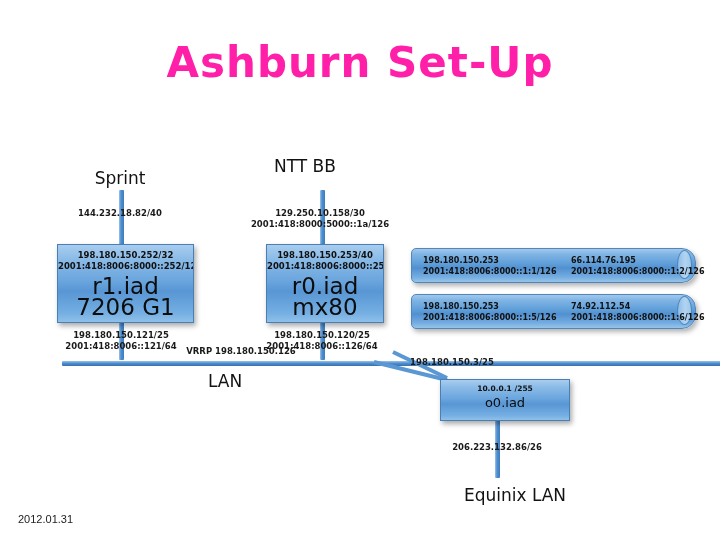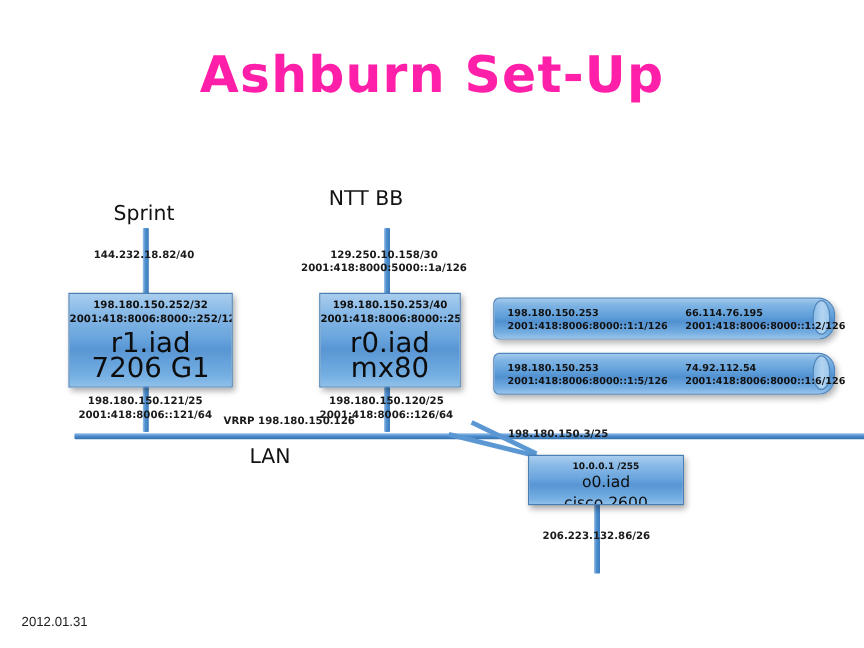--- a/index.html
+++ b/index.html
@@ -185,20 +185,21 @@
 <div id="slide">
 
   <div class="title">Ashburn Set-Up</div>
 
   <div class="netlabel" style="left:60px; top:168px; width:120px;">Sprint</div>
 
   <div class="netlabel" style="left:235px; top:156px; width:140px;">NTT BB</div>
 
   <div class="netlabel" style="left:175px; top:371px; width:100px;">LAN</div>
 
+  <div class="netlabel" style="left:415px; top:485px; width:200px;">Equinix LAN</div>
 
   <div class="vline" style="left:119px; top:190px; height:55px;"></div>
 
   <div class="vline" style="left:320px; top:190px; height:55px;"></div>
 
   <div class="vline" style="left:119px; top:322px; height:38px;"></div>
 
   <div class="vline" style="left:320px; top:322px; height:38px;"></div>
 
   <div class="vline" style="left:495px; top:420px; height:58px;"></div>
@@ -226,21 +227,21 @@
 
   <div class="linklabel" style="left:257px; top:330px; width:130px;">
     <div>198.180.150.120/25</div>
     <div>2001:418:8006::126/64</div>
   </div>
 
   <div class="linklabel" style="left:181px; top:346px; width:120px;">
     <div>VRRP 198.180.150.126</div>
   </div>
 
-  <div class="linklabel" style="left:397px; top:357px; width:110px; text-align:right;">
+  <div class="linklabel" style="left:397px; top:357px; width:110px; text-align:center;">
     <div>198.180.150.3/25</div>
   </div>
 
   <div class="linklabel" style="left:437px; top:442px; width:120px;">
     <div>206.223.132.86/26</div>
   </div>
 
   <div class="node" style="left:57px; top:244px; width:137px; height:79px;">
     <div class="nodeip">198.180.150.252/32</div>
     <div class="nodeip" style="margin-top:0;">2001:418:8006:8000::252/128</div>
@@ -251,21 +252,20 @@
   <div class="node" style="left:266px; top:244px; width:118px; height:79px;">
     <div class="nodeip">198.180.150.253/40</div>
     <div class="nodeip" style="margin-top:0;">2001:418:8006:8000::253/128</div>
     <div class="nodename" style="margin-top:4px;">r0.iad</div>
     <div class="nodename">mx80</div>
   </div>
 
   <div class="node small" style="left:440px; top:379px; width:130px; height:42px;">
     <div class="nodeip">10.0.0.1 /255</div>
     <div class="nodename">o0.iad</div>
-    <div class="nodename">cisco 2600</div>
   </div>
 
   <div class="tunnel" style="left:411px; top:248px; width:283px; height:33px;">
     <div class="body"></div>
     <div class="cap"></div>
     <div class="t-left">
       <div>198.180.150.253</div>
       <div>2001:418:8006:8000::1:1/126</div>
     </div>
     <div class="t-right">

